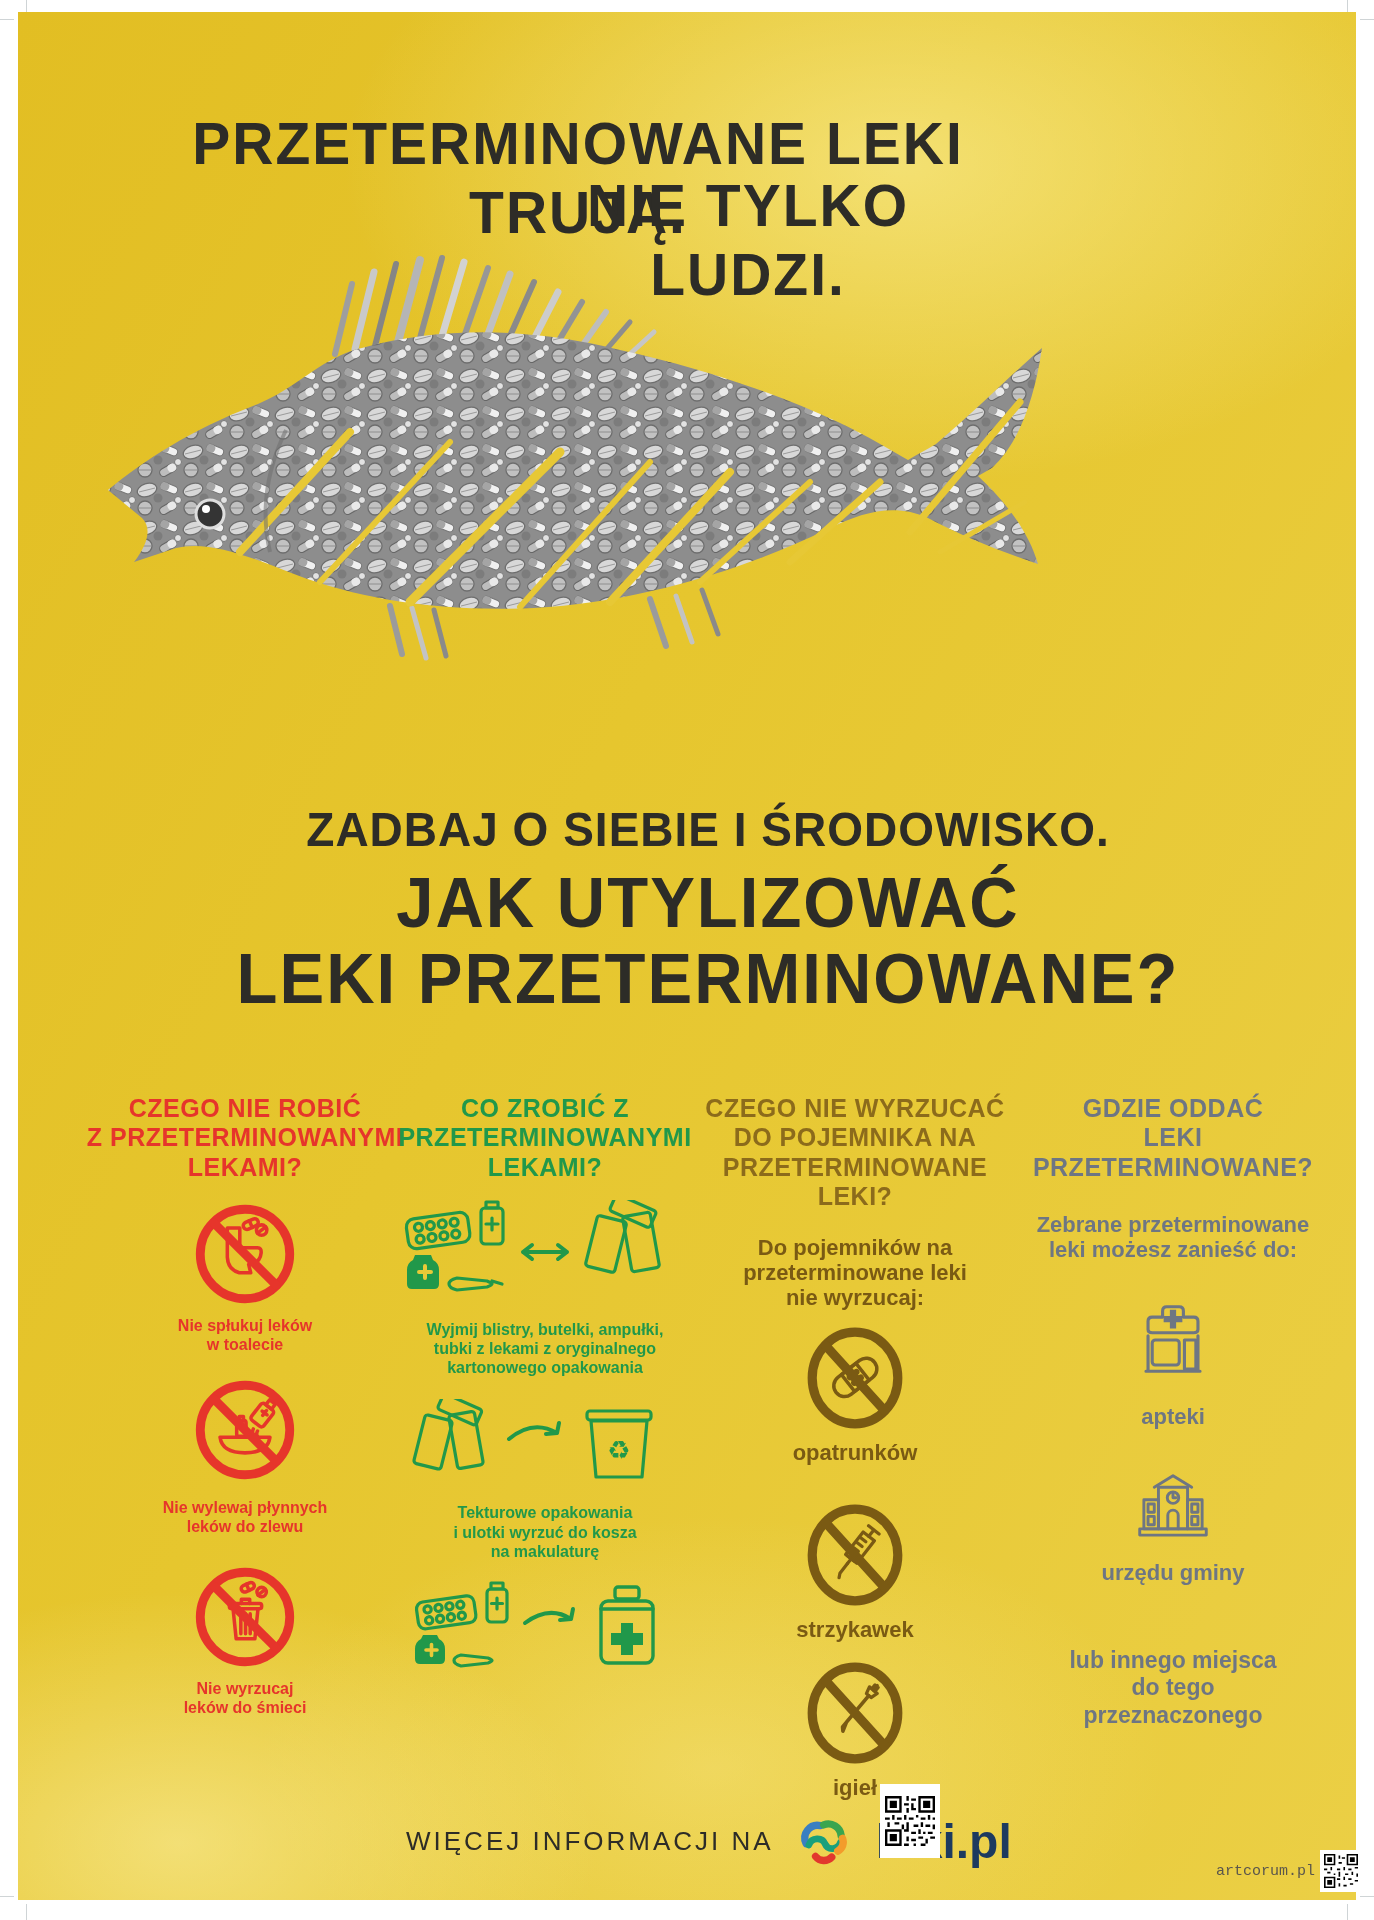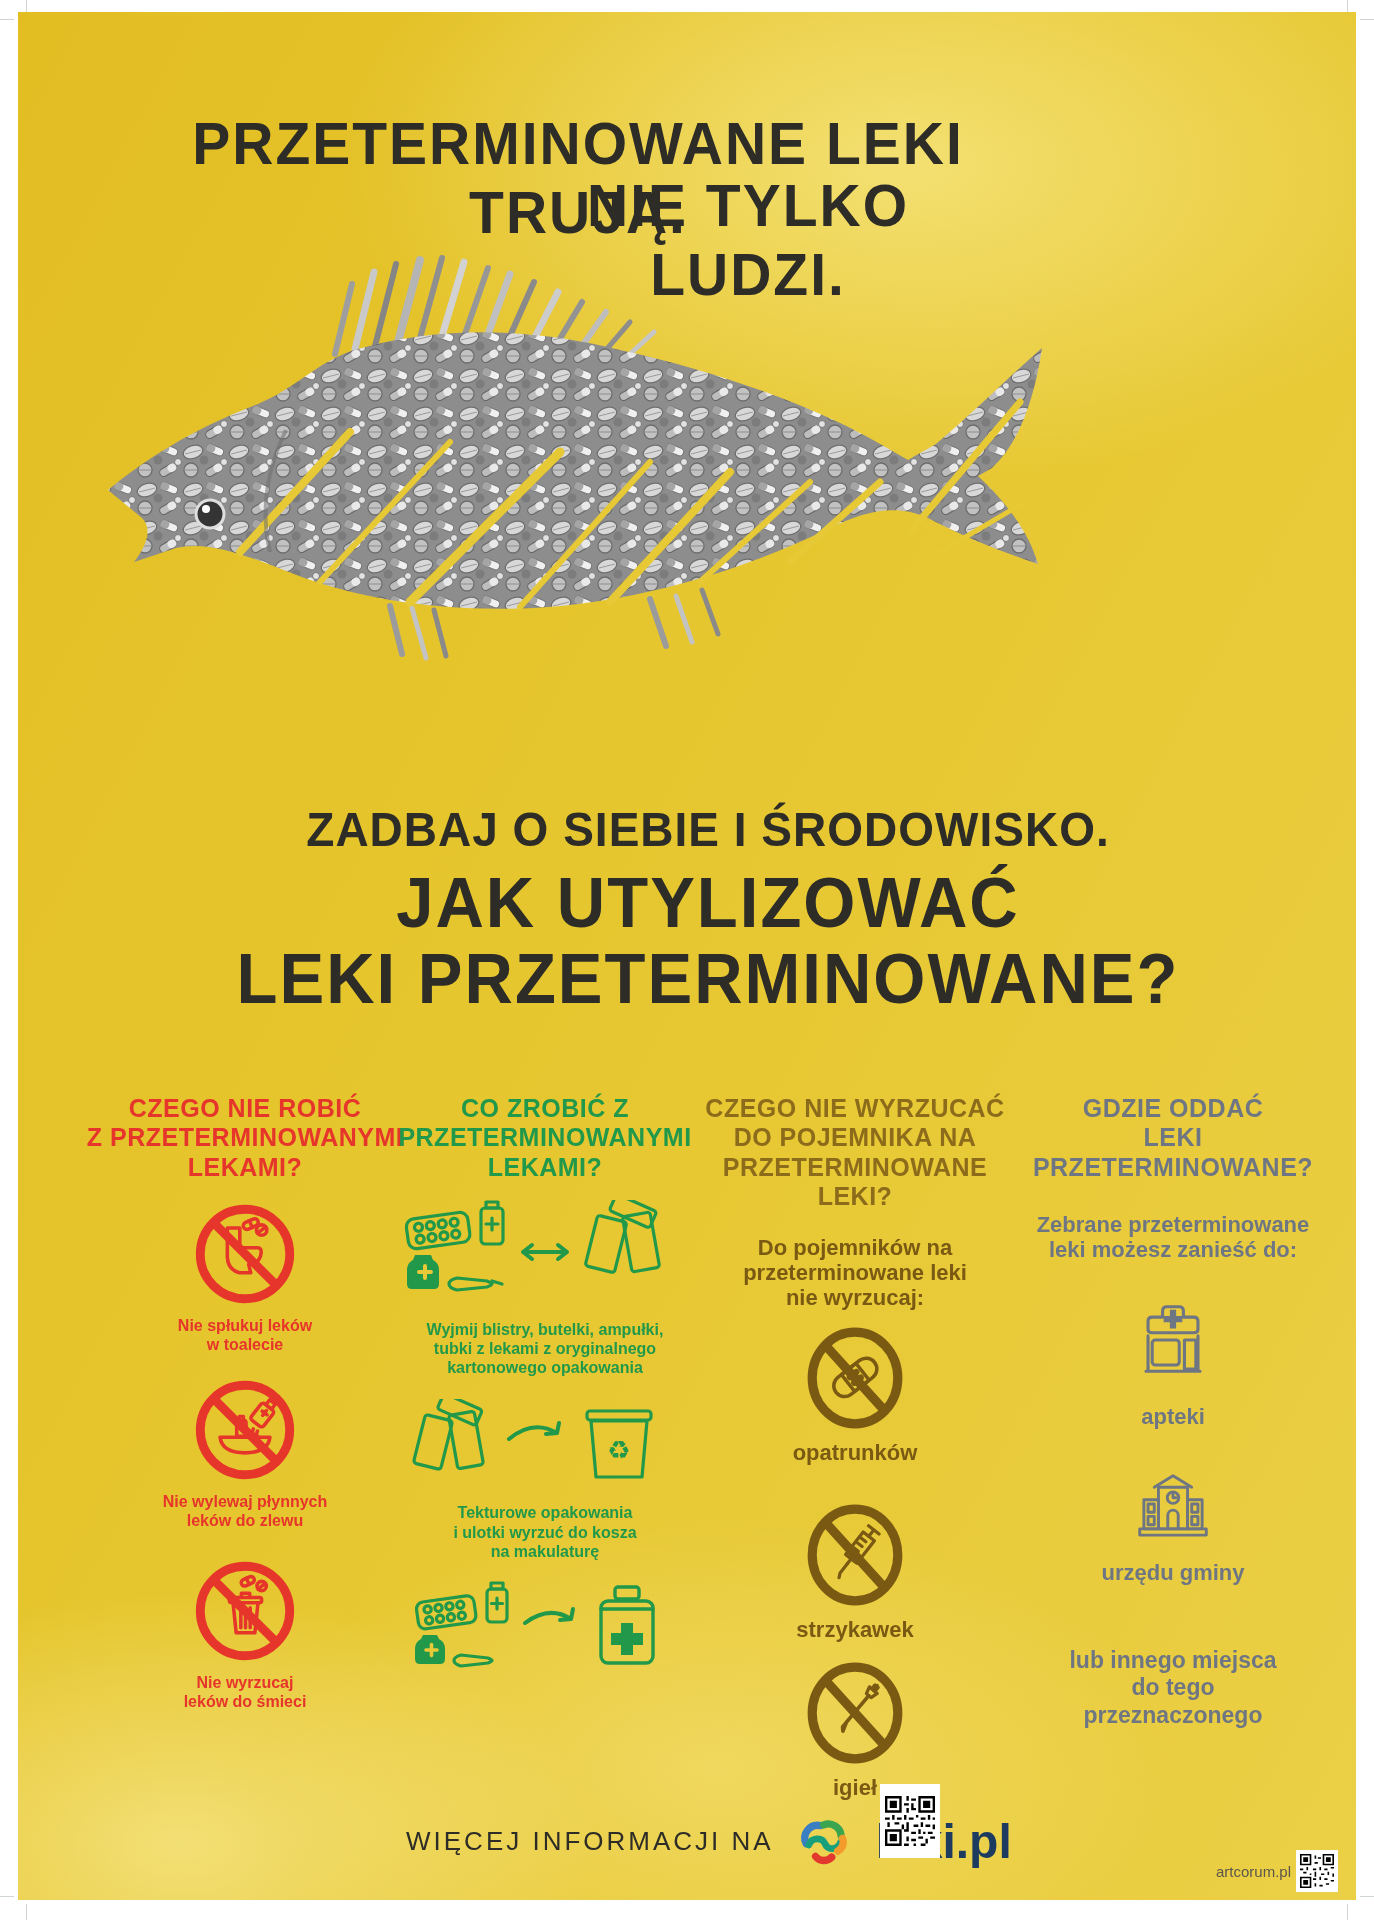--- a/index.html
+++ b/index.html
@@ -27,21 +27,21 @@
   .intro{font-weight:700;font-size:22px;line-height:1.14;}
   .lbl{font-weight:700;font-size:16px;line-height:1.2;}
   .c-red{color:#e6352b;} .c-green{color:#21984a;} .c-brown{color:#8c6b1b;}
   .c-brown-d{color:#7a5a13;} .c-gray{color:#6e7683;}
   svg{display:block;}
   .footer-row{position:absolute;left:388px;top:1790px;height:78px;display:flex;align-items:center;gap:14px;}
   .more-info{color:#2d2c27;font-weight:400;font-size:26px;letter-spacing:3px;}
   .logo-text{color:#1d3a5f;font-weight:700;font-size:48px;letter-spacing:0;}
   .qr-box{position:absolute;left:862px;top:1772px;width:60px;height:74px;background:#fff;
           display:flex;align-items:center;justify-content:center;}
-  .credit-row{position:absolute;left:1198px;top:1838px;display:flex;align-items:center;gap:5px;}
+  .credit-row{position:absolute;left:1198px;top:1838px;display:flex;align-items:center;gap:5px;font-family:Liberation Mono, monospace;}
   .credit-text{color:#5a564c;font-size:15px;}
   .qr-box-sm{width:42px;height:42px;background:#fff;display:flex;align-items:center;justify-content:center;}
 </style>
 </head>
 <body>
 
 <div class="page">
 
   <div class="crop" style="left:26px;top:0;width:1px;height:16px"></div>
   <div class="crop" style="left:0;top:19px;width:14px;height:1px"></div>
@@ -172,21 +172,21 @@
           <g transform="rotate(38 67 36)">
               <rect x="59" y="26" width="15" height="20" rx="3"></rect>
               <rect x="63" y="20" width="7" height="6"></rect>
               <path d="M64 33 h6 M67 30 v6"></path>
             </g>
           <path d="M58 49 q-1.5 3 0 5 M62 51 q-1.5 3 0 5"></path>
         </g>
         <circle cx="50" cy="50" r="43" stroke-width="8.5"></circle>
         <line x1="20" y1="20" x2="80" y2="80" stroke-width="8.5"></line>
       </svg>
-      <div class="lbl pre" style="margin-top:10px">Nie wylewaj płynnych
+      <div class="lbl pre" style="margin-top:16px">Nie wylewaj płynnych
 leków do zlewu</div>
       <svg width="104" height="104" viewBox="0 0 100 100" fill="none" stroke="currentColor" stroke-linecap="round" stroke-linejoin="round" style="margin-top:28px">
         <g stroke-width="3.4">
           <rect x="35" y="37" width="31" height="5" rx="2"></rect>
             <path d="M46.5 37 v-4 h8 v4"></path>
           <path d="M38.5 42 l3 29 h18 l3 -29"></path>
           <path d="M46 47 v19 M50.5 47 v19 M55 47 v19"></path>
           <circle cx="66" cy="26" r="4.5"></circle>
             <path d="M62.5 29 l7 -5.5"></path>
           <g transform="rotate(-24 53 21)">

